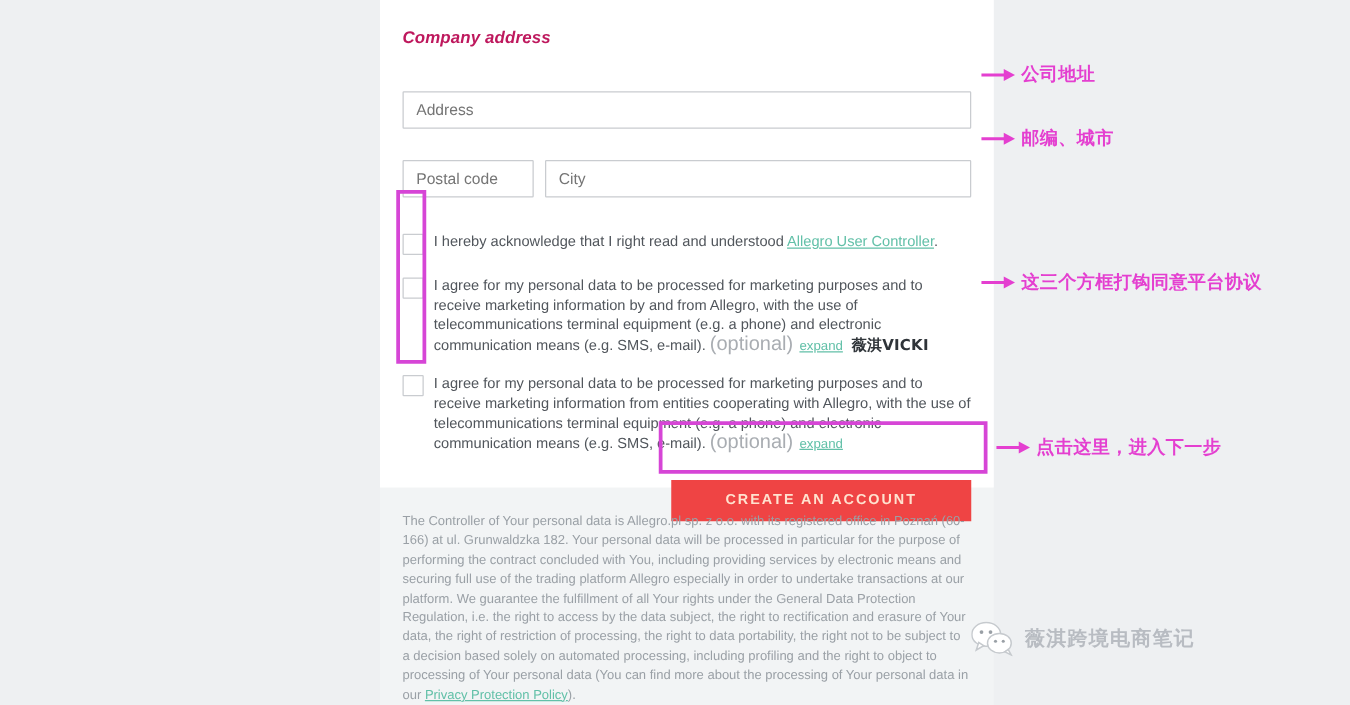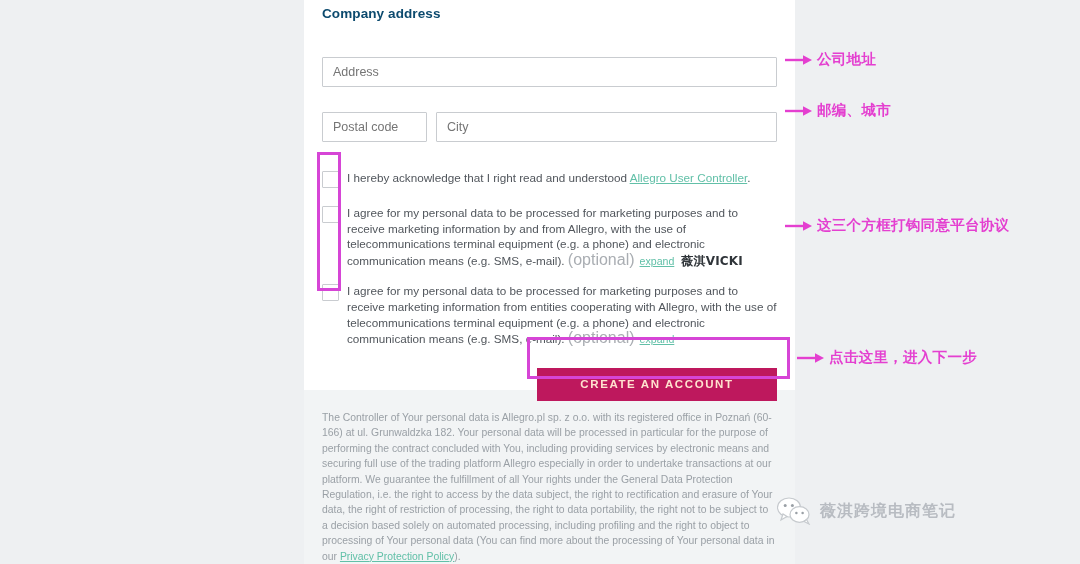--- a/index.html
+++ b/index.html
@@ -17,22 +17,22 @@
     background:#f2f4f5;
   }
   
   #form-card{
     position:absolute;left:304px;top:-6px;width:491px;height:396px;
     background:#ffffff;
   }
   #card-inner{position:absolute;left:18px;top:12px;width:455px;}
 
   .section-title{
-    font-size:13.5px;font-weight:bold;color:#0c4a6e;
-    letter-spacing:.1px;margin:0 0 18px 0;
+    font-size:13.5px;font-weight:bold;color:#be185d;
+    letter-spacing:.1px;margin:16px 0 18px 0;font-style:italic;
   }
 
   
   .input{
     box-sizing:border-box;
     border:1px solid #c9ccd0;background:#fff;border-radius:1px;
     height:30px;line-height:28px;
     font-size:12.5px;color:#8d9196;
     padding:0 10px;
     display:block;
@@ -65,21 +65,21 @@
   .inline-wm{
     color:#2f3439;font-size:12px;margin-left:7px;
     font-family:"DejaVu Sans",sans-serif;font-weight:bold;
     letter-spacing:.2px;
   }
 
   
   #cta-wrap{display:flex;justify-content:flex-end;}
   #cta-button{
     width:240px;height:33px;
-    background:#be185d;border:0;
+    background:#ef4444;border:0;
     color:#ffe2cf;font-size:11.5px;font-weight:bold;
     letter-spacing:1.6px;
     font-family:"Liberation Sans",sans-serif;
     cursor:pointer;
     display:flex;align-items:center;justify-content:center;
   }
 
   
   #legal{
     position:absolute;left:322px;top:410px;width:454px;

